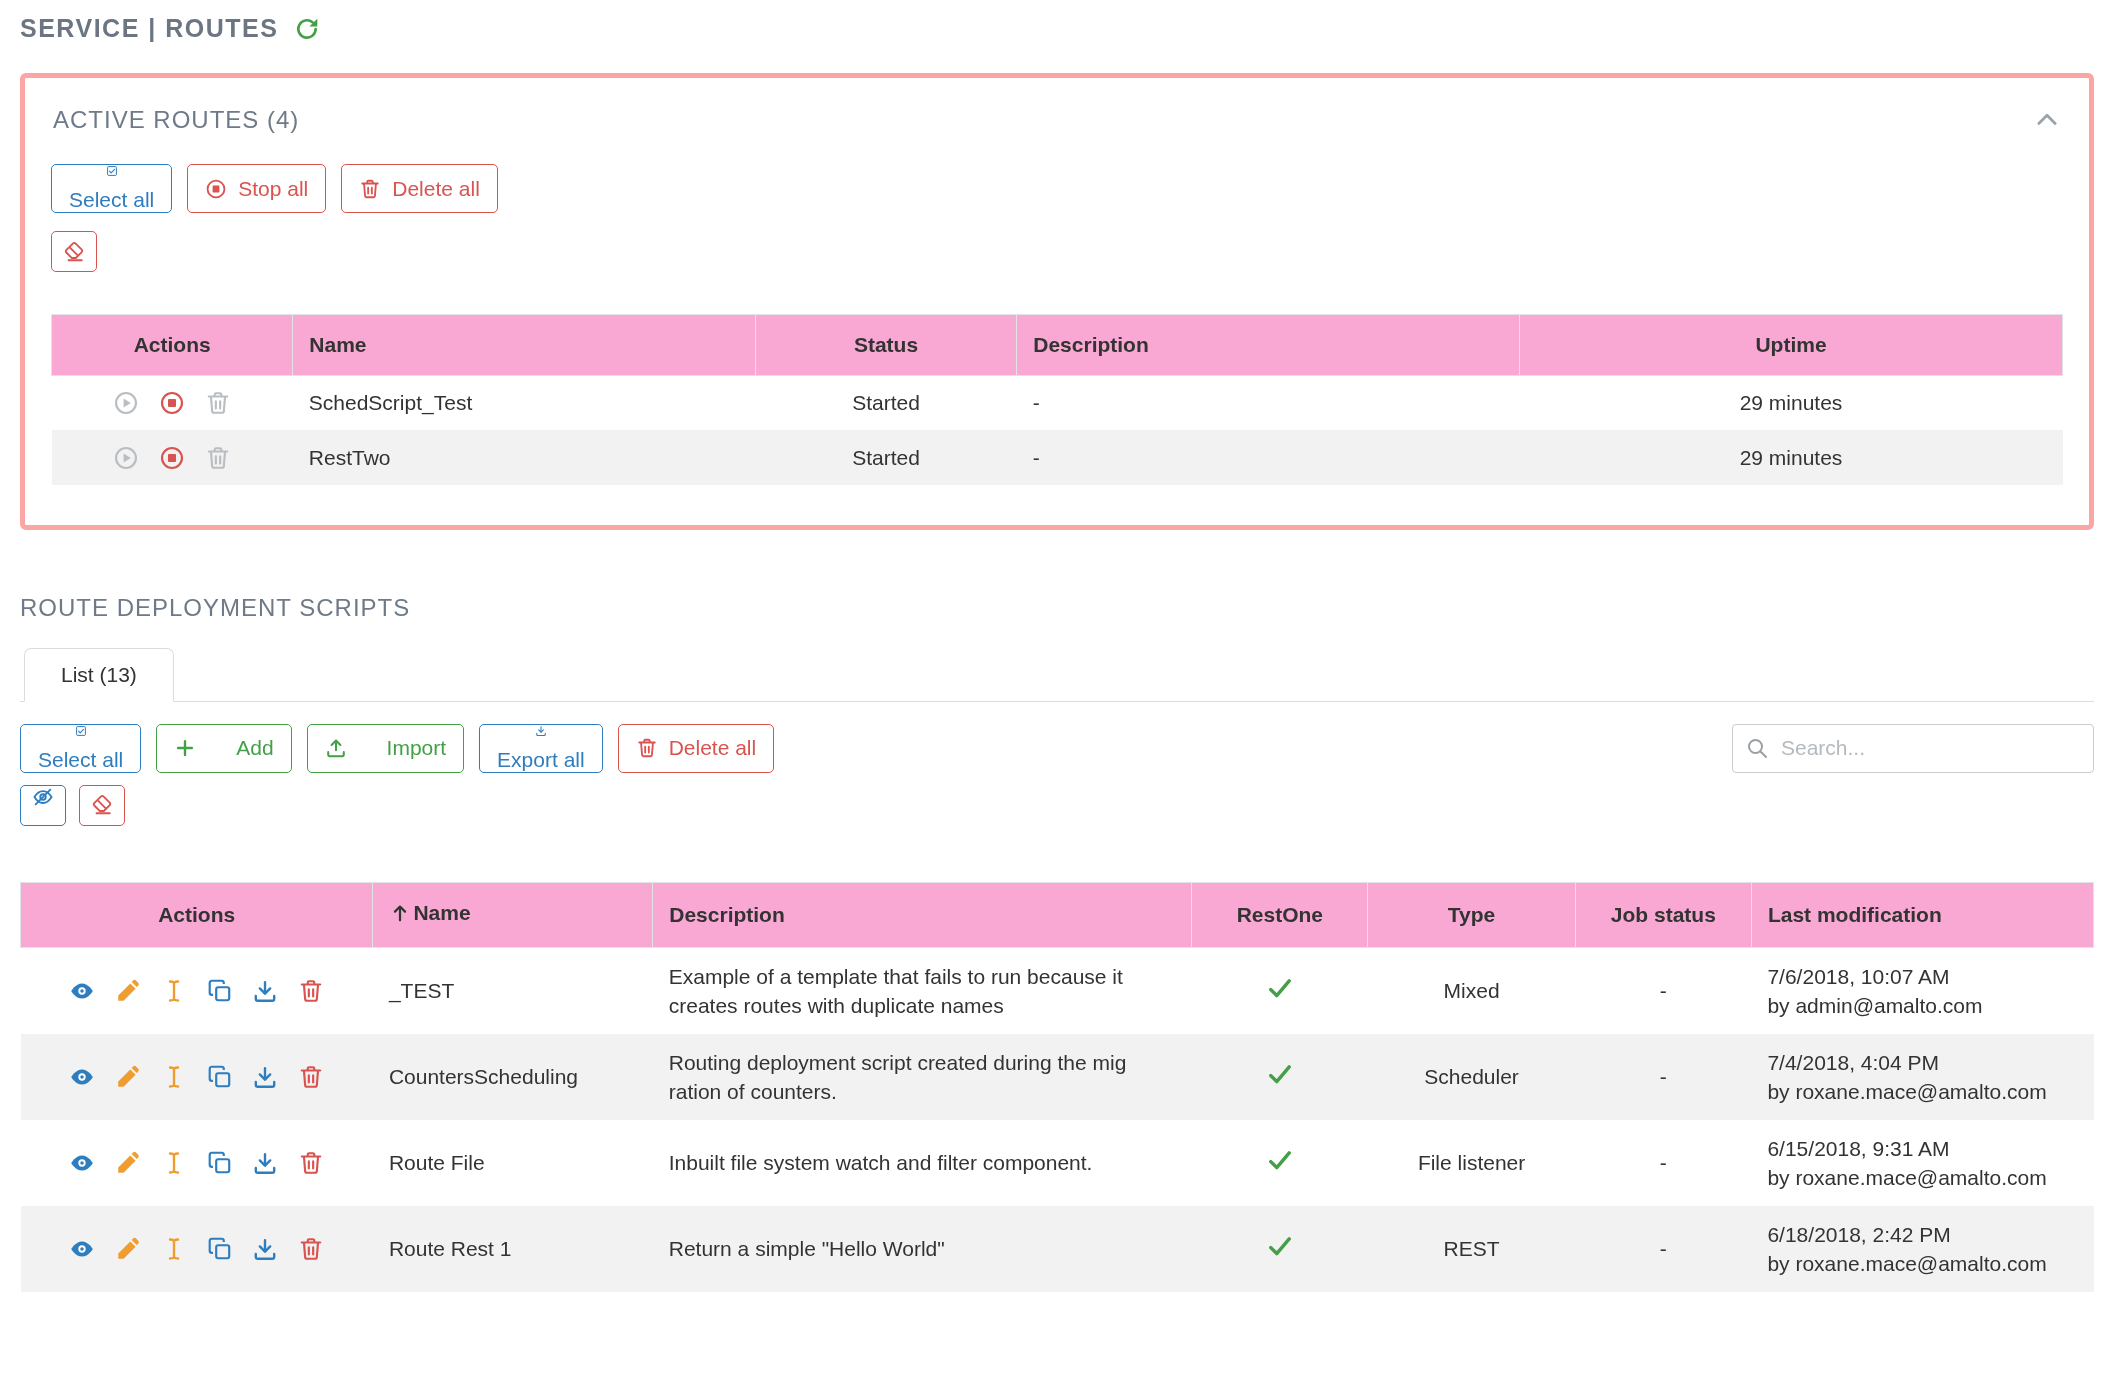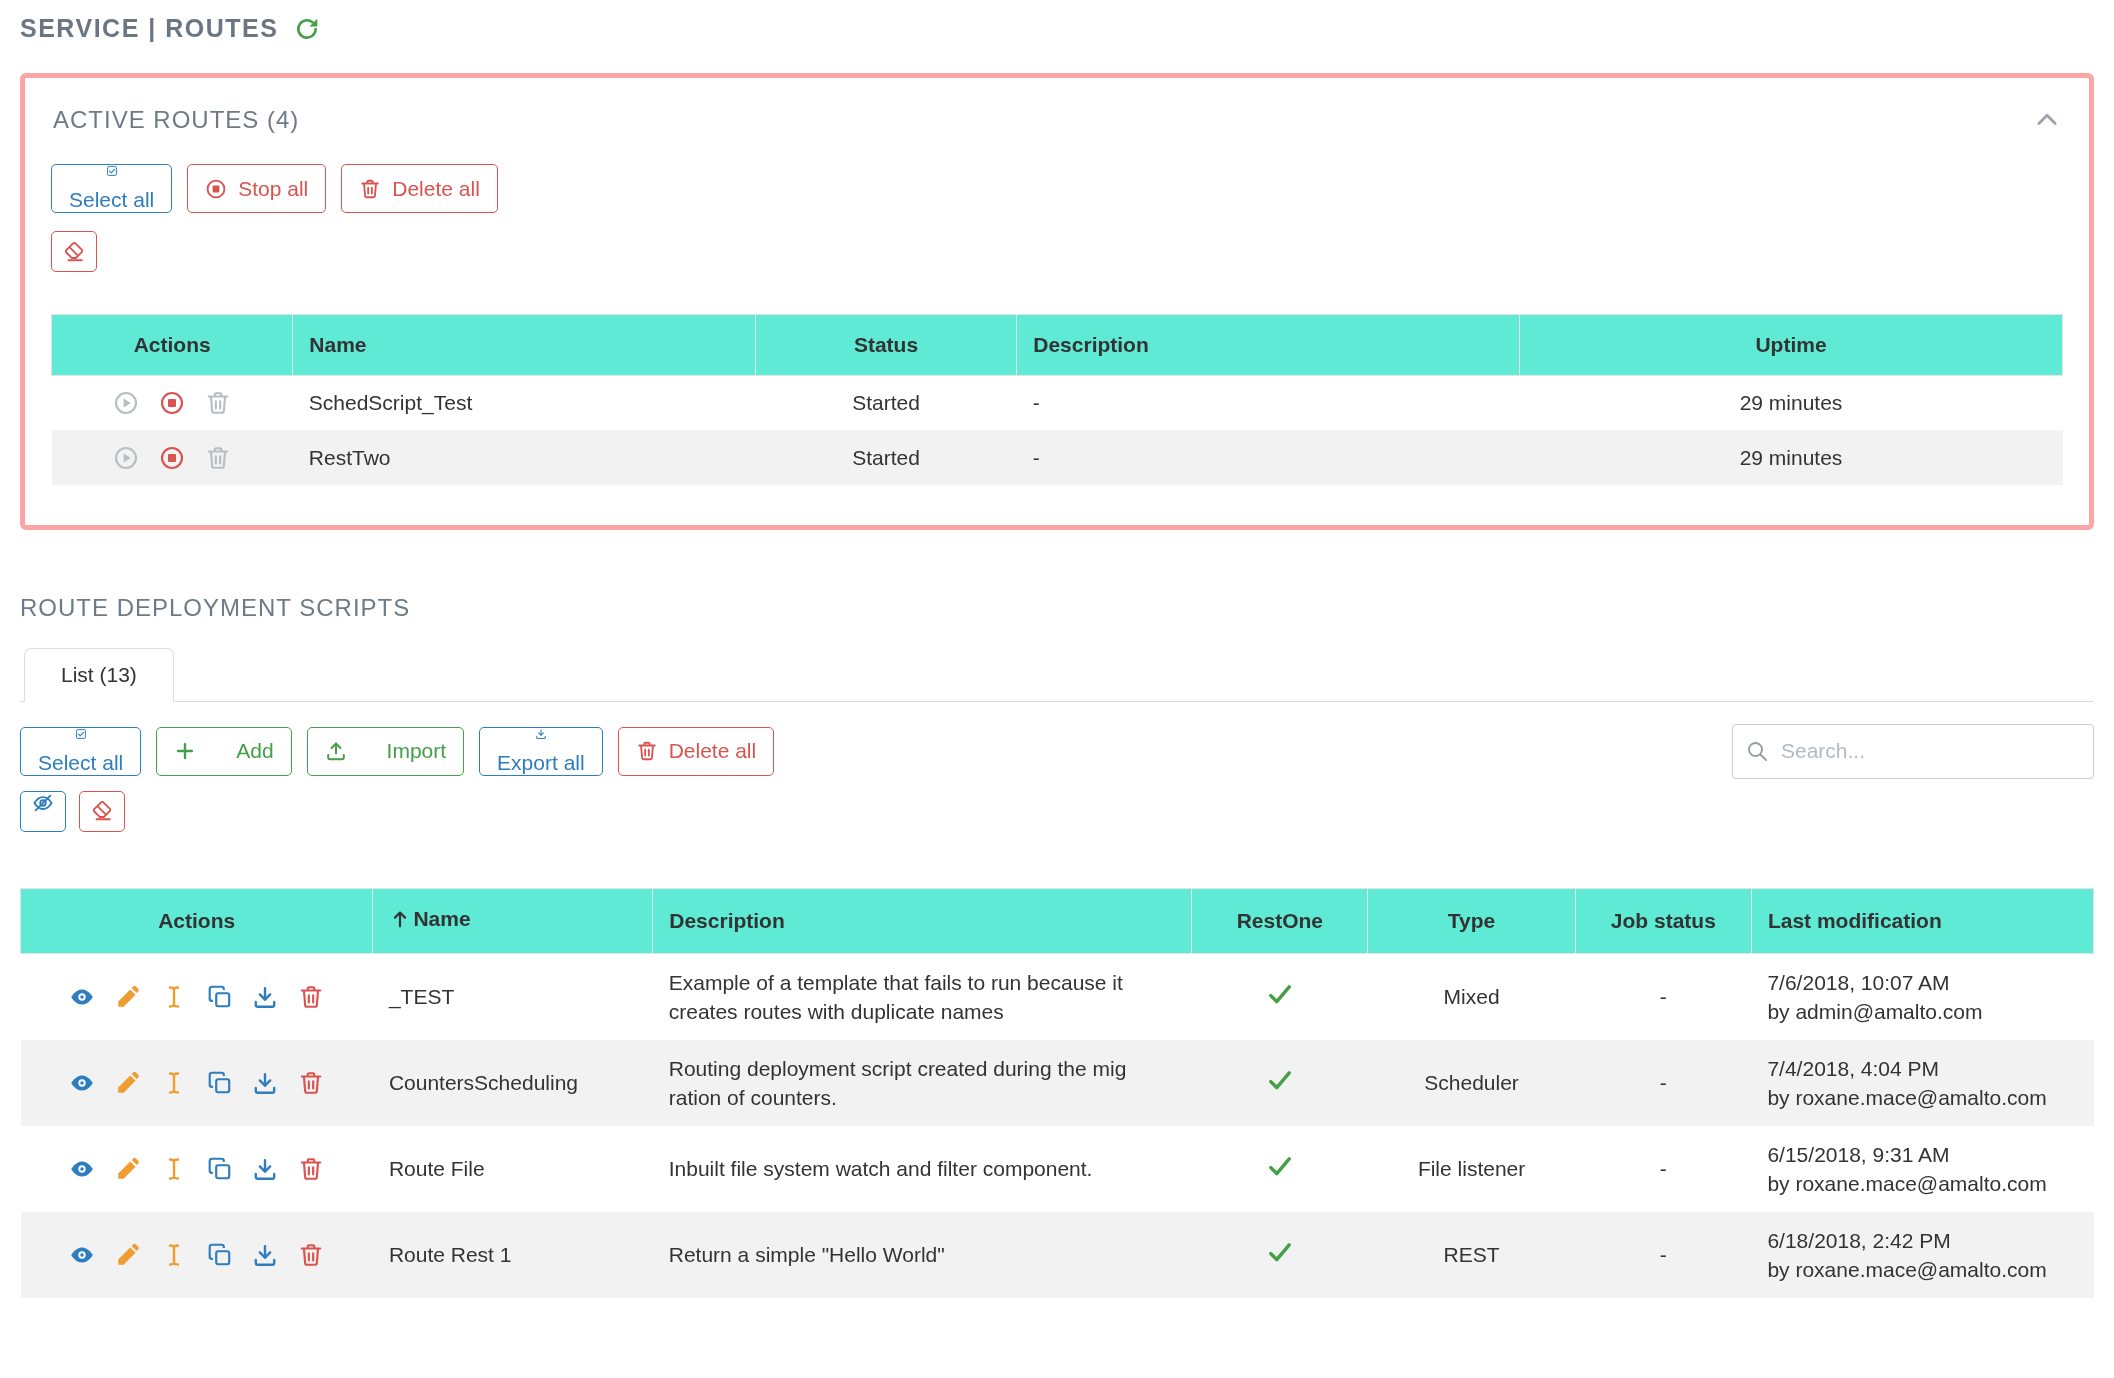--- a/index.html
+++ b/index.html
@@ -47,21 +47,21 @@
   .row-flex { display: flex; align-items: center; gap: 15px; }
   .mt-toolbar { margin-top: 30px; }
   .mt-sub { margin-top: 18px; }
 
   .ic22 { width:22px; height:22px; } .ic24 { width:24px; height:24px; }
   .ic26 { width:26px; height:26px; } .ic28 { width:28px; height:28px; }
   svg { display: block; }
 
   table.grid { width: 100%; border-collapse: collapse; table-layout: fixed; }
   .grid thead th {
-    background: #5eead4; border: 1px solid #e1e3e4;
+    background: #f9a8d4; border: 1px solid #e1e3e4;
     font-size: 21px; font-weight: 700; color: #333;
     padding: 18px 16px; text-align: left;
   }
   .grid thead th.center { text-align: center; }
   .grid tbody td { font-size: 21px; padding: 14px 16px; vertical-align: middle; }
   .grid tbody tr:nth-child(even) { background: #f2f2f2; }
   .center { text-align: center; }
   .td-actions { text-align: center; white-space: nowrap; }
   .act { background: none; border: none; padding: 0; margin: 0 7px; cursor: pointer; vertical-align: middle; display: inline-block; }
   .act svg { display: inline-block; vertical-align: middle; }
@@ -72,21 +72,21 @@
   .tab {
     background: #fff; border: 1px solid #dcdcdc; border-bottom: 1px solid #fff;
     margin-bottom: -1px; border-radius: 7px 7px 0 0;
     padding: 14px 36px; font-size: 21px; color: #333; cursor: pointer; font-family: inherit;
   }
 
   .toolbar2 { margin-top: 22px; display: flex; align-items: center; gap: 15px; }
   .search-wrap { margin-left: auto; position: relative; }
   .search-icon-abs { position: absolute; left: 13px; top: 50%; transform: translateY(-50%); color: #98a0a6; }
   .search-input {
-    width: 362px; height: 55px; border: 1px solid #ccc; border-radius: 4px;
+    width: 362px; height: 49px; border: 1px solid #ccc; border-radius: 4px;
     font-size: 21px; padding: 0 14px 0 48px; font-family: inherit; color: #333;
   }
   .search-input::placeholder { color: #b4bac0; }
 
   .mt-table2 { margin-top: 56px; }
   .two-line div { line-height: 29px; }
   .sort-wrap { display: inline-flex; align-items: center; gap: 2px; }
   .sort-wrap svg { color: #333; }
 </style>
 </head>

